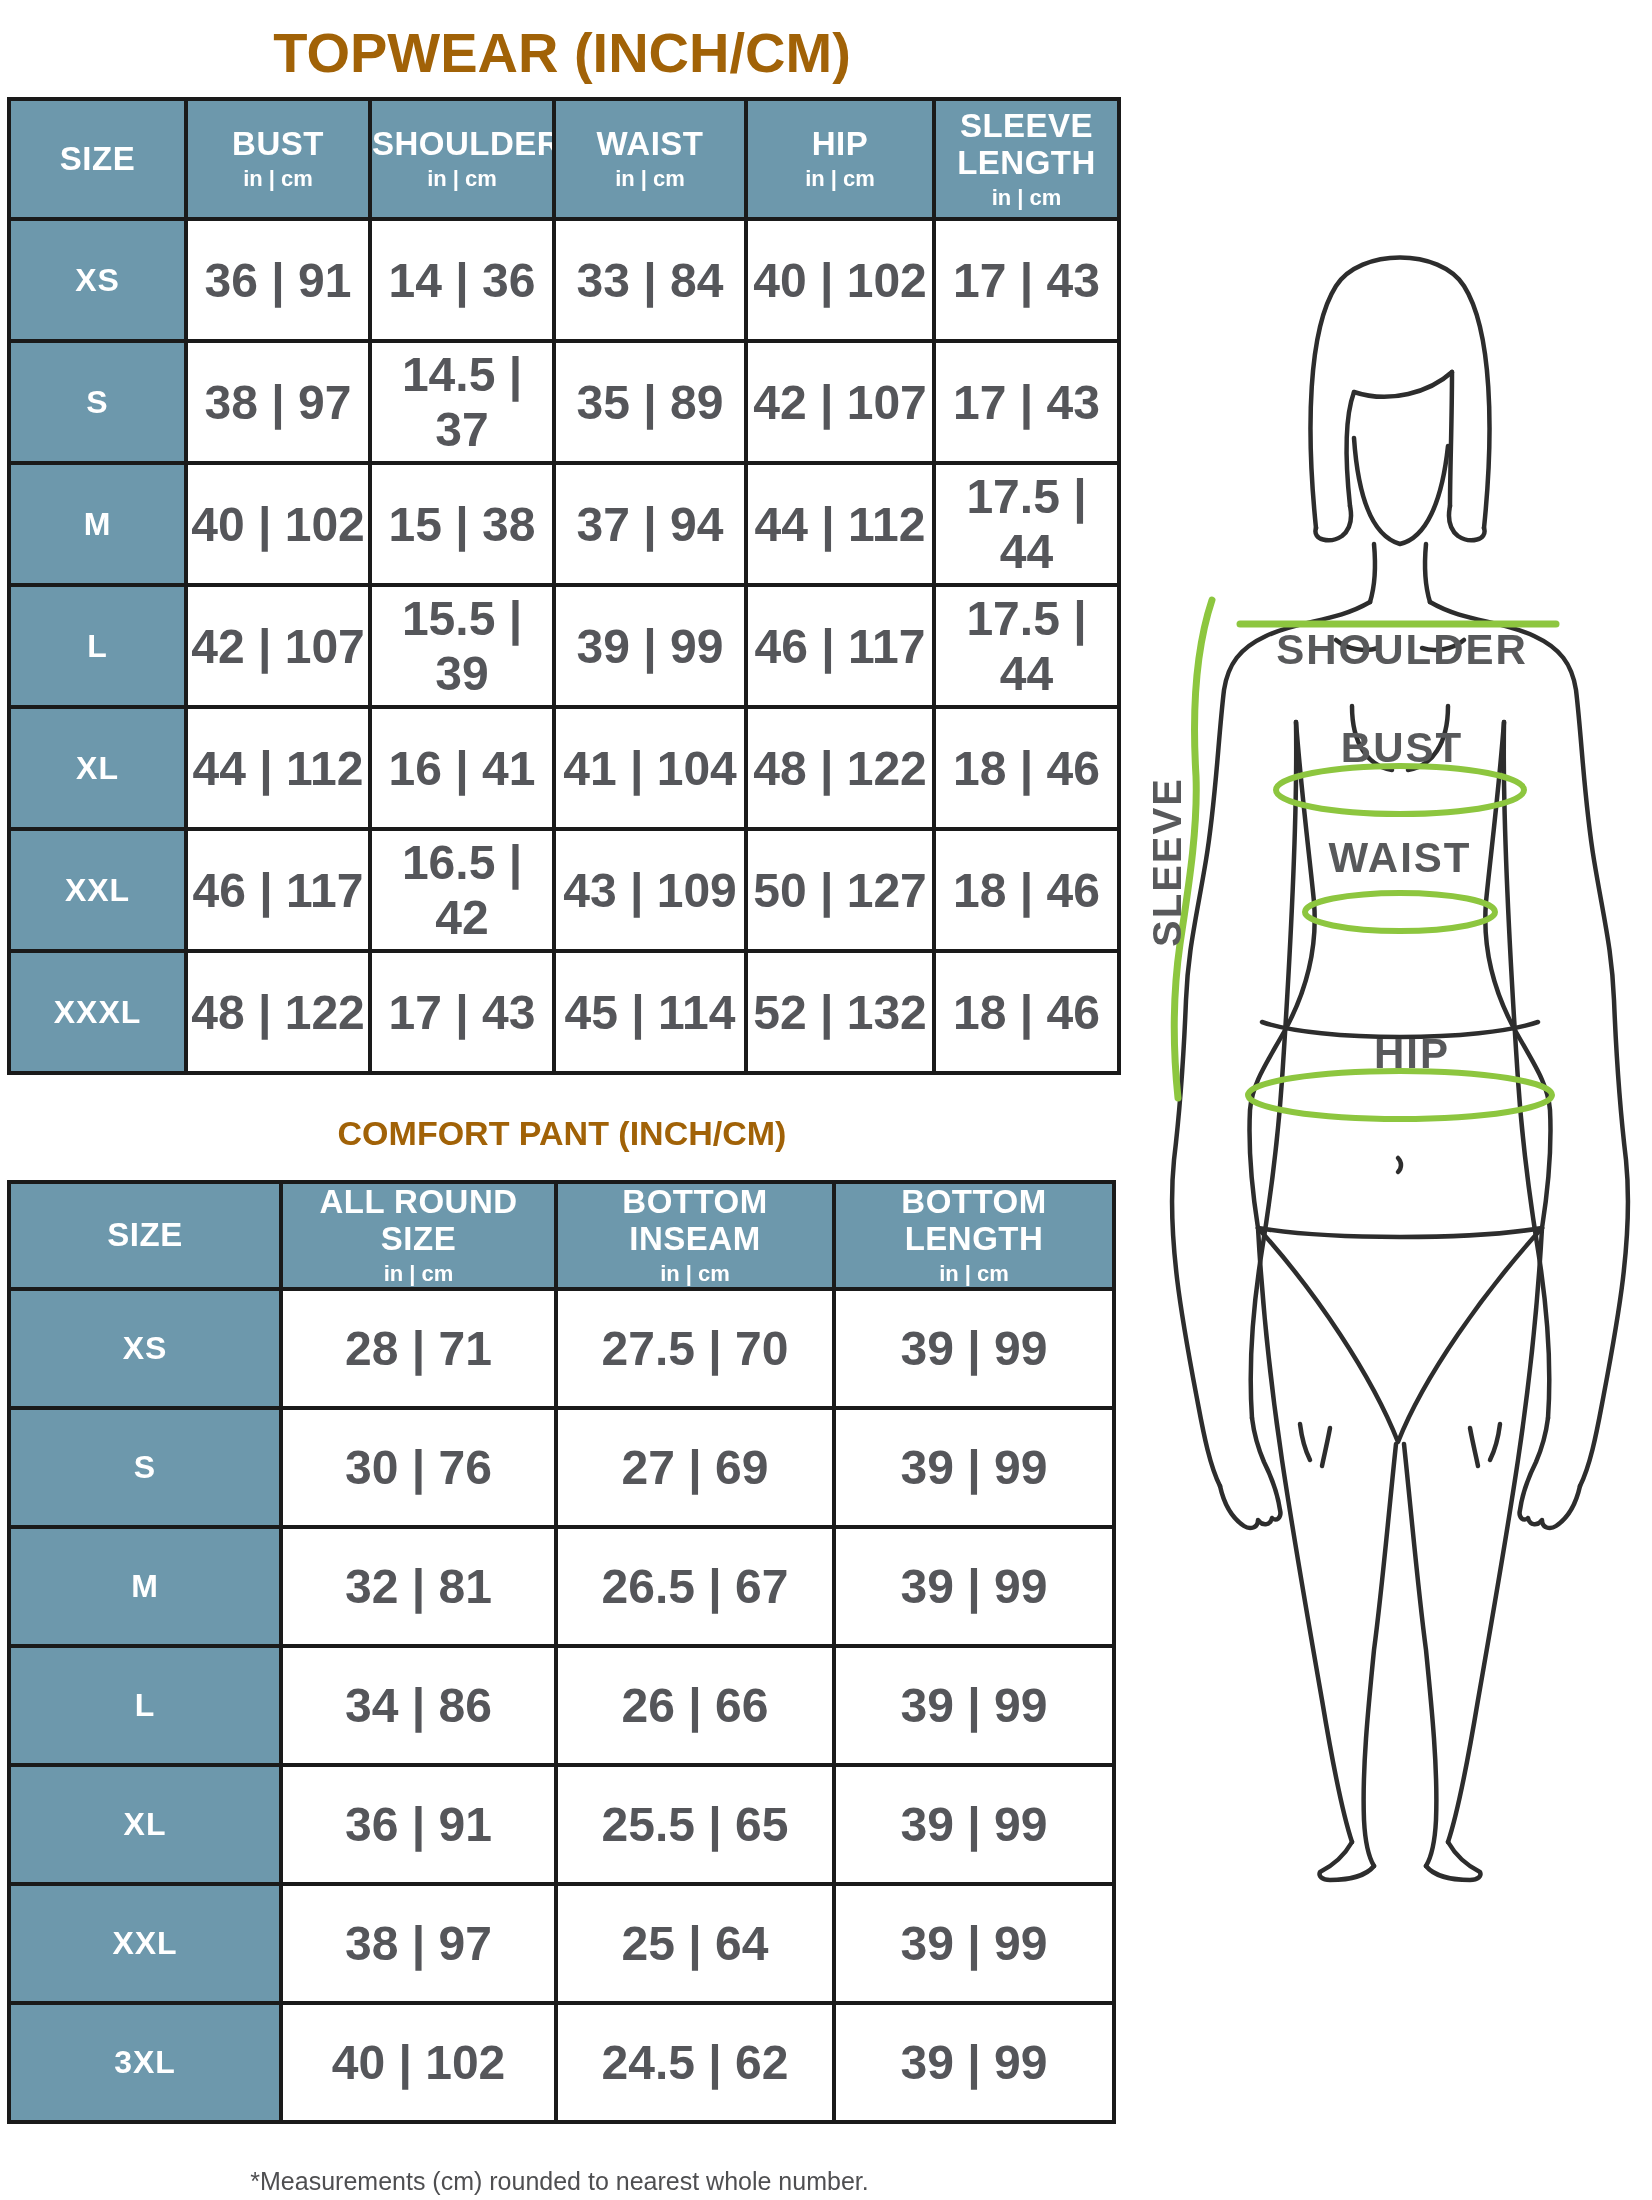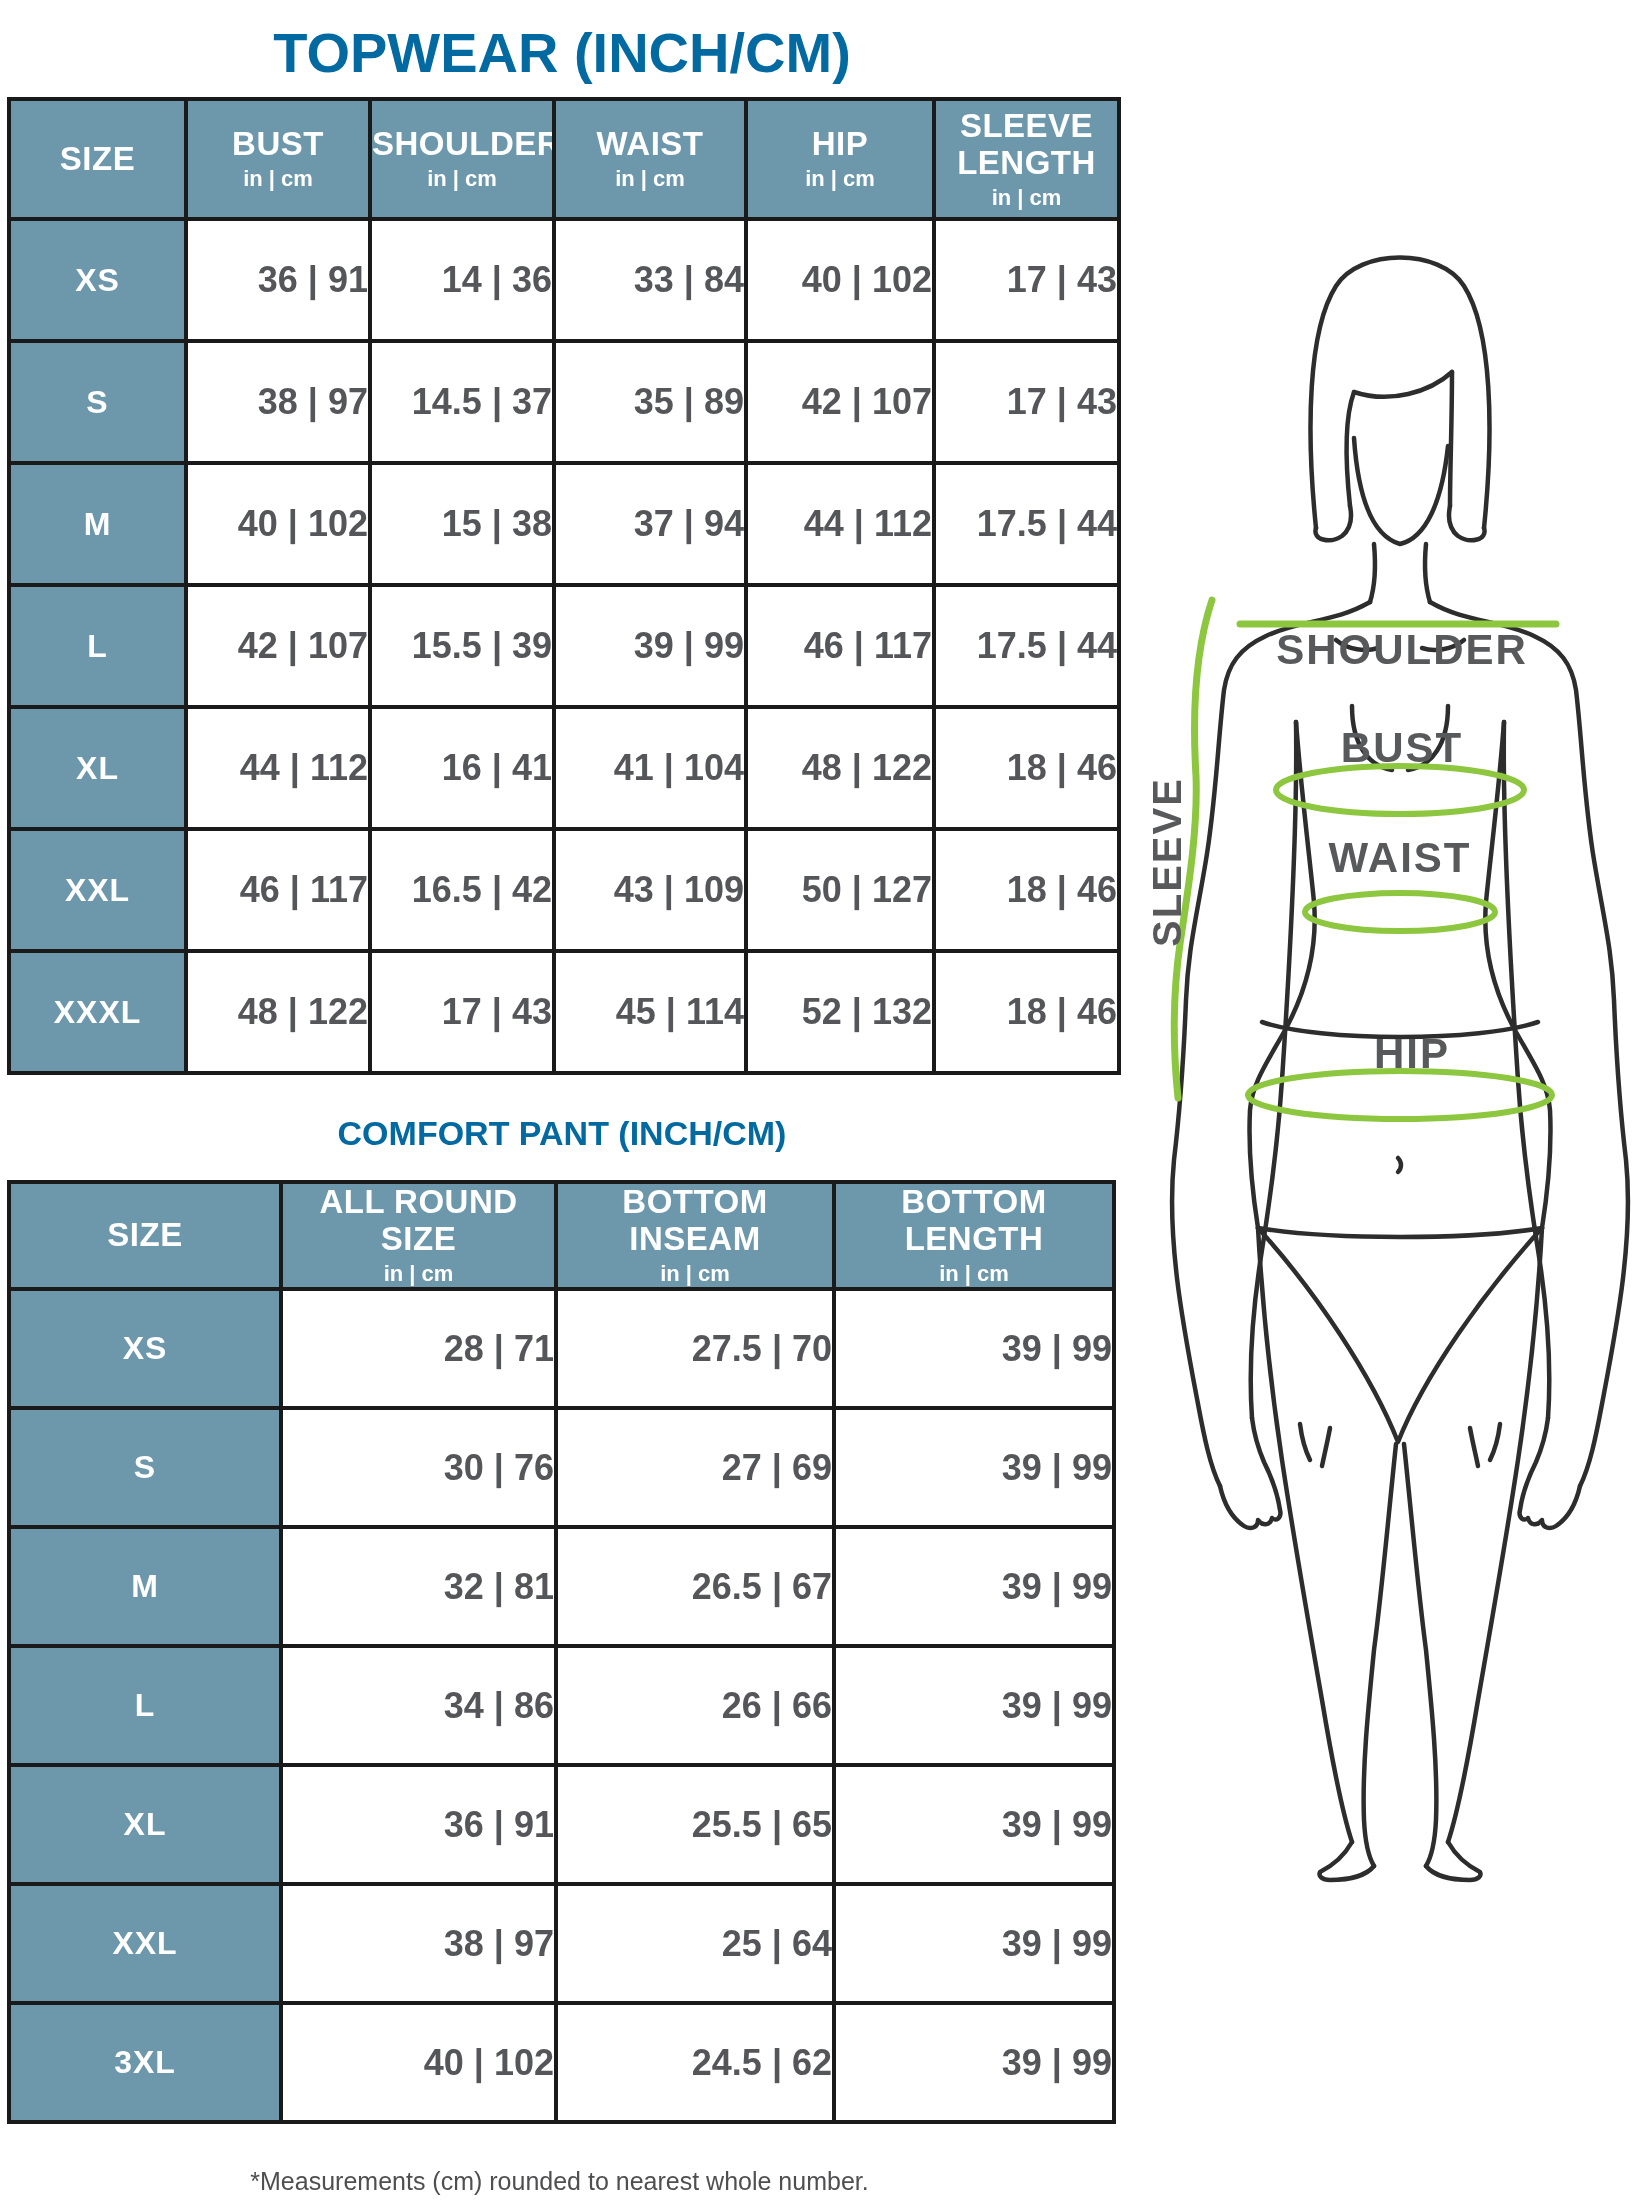--- a/index.html
+++ b/index.html
@@ -1,29 +1,29 @@
 <!DOCTYPE html>
 <html><head>
 <meta charset="utf-8">
 <style>
   html,body{margin:0;padding:0;background:#ffffff;}
   .page{position:relative;width:1652px;height:2200px;background:#ffffff;
         font-family:"Liberation Sans",sans-serif;overflow:hidden;}
 
   .sec-title{position:absolute;left:7px;width:1110px;text-align:center;
-             font-weight:bold;color:#0369a1;white-space:nowrap;}
+             font-weight:bold;color:#a16207;white-space:nowrap;}
   #topwear-title{top:14px;height:78px;line-height:78px;font-size:56px;}
   #pant-title{top:1096px;height:74px;line-height:74px;font-size:34px;}
 
   table{border-collapse:collapse;table-layout:fixed;position:absolute;background:#15803d;}
   th,td{border:4px solid #1a1a1a;text-align:center;vertical-align:middle;
         padding:0;font-weight:bold;overflow:hidden;}
   .hcell{background:#6d98ac;color:#ffffff;}
   .scell{background:#6d98ac;color:#ffffff;font-size:32px;letter-spacing:1px;}
-  .vcell{background:#ffffff;color:#55565a;font-size:36px;text-align:right;}
+  .vcell{background:#ffffff;color:#55565a;font-size:48px;}
   .h-label{font-size:33px;line-height:1.12;letter-spacing:.5px;}
   .h-sub{font-size:22px;line-height:1.15;margin-top:3px;}
 
   #topwear-table{left:7px;top:97px;width:1110px;}
   #topwear-table thead tr{height:120px;}
   #topwear-table tbody tr{height:122px;}
 
   #pant-table{left:7px;top:1180px;width:1105px;}
   #pant-table thead tr{height:107px;}
   #pant-table tbody tr{height:119px;}

